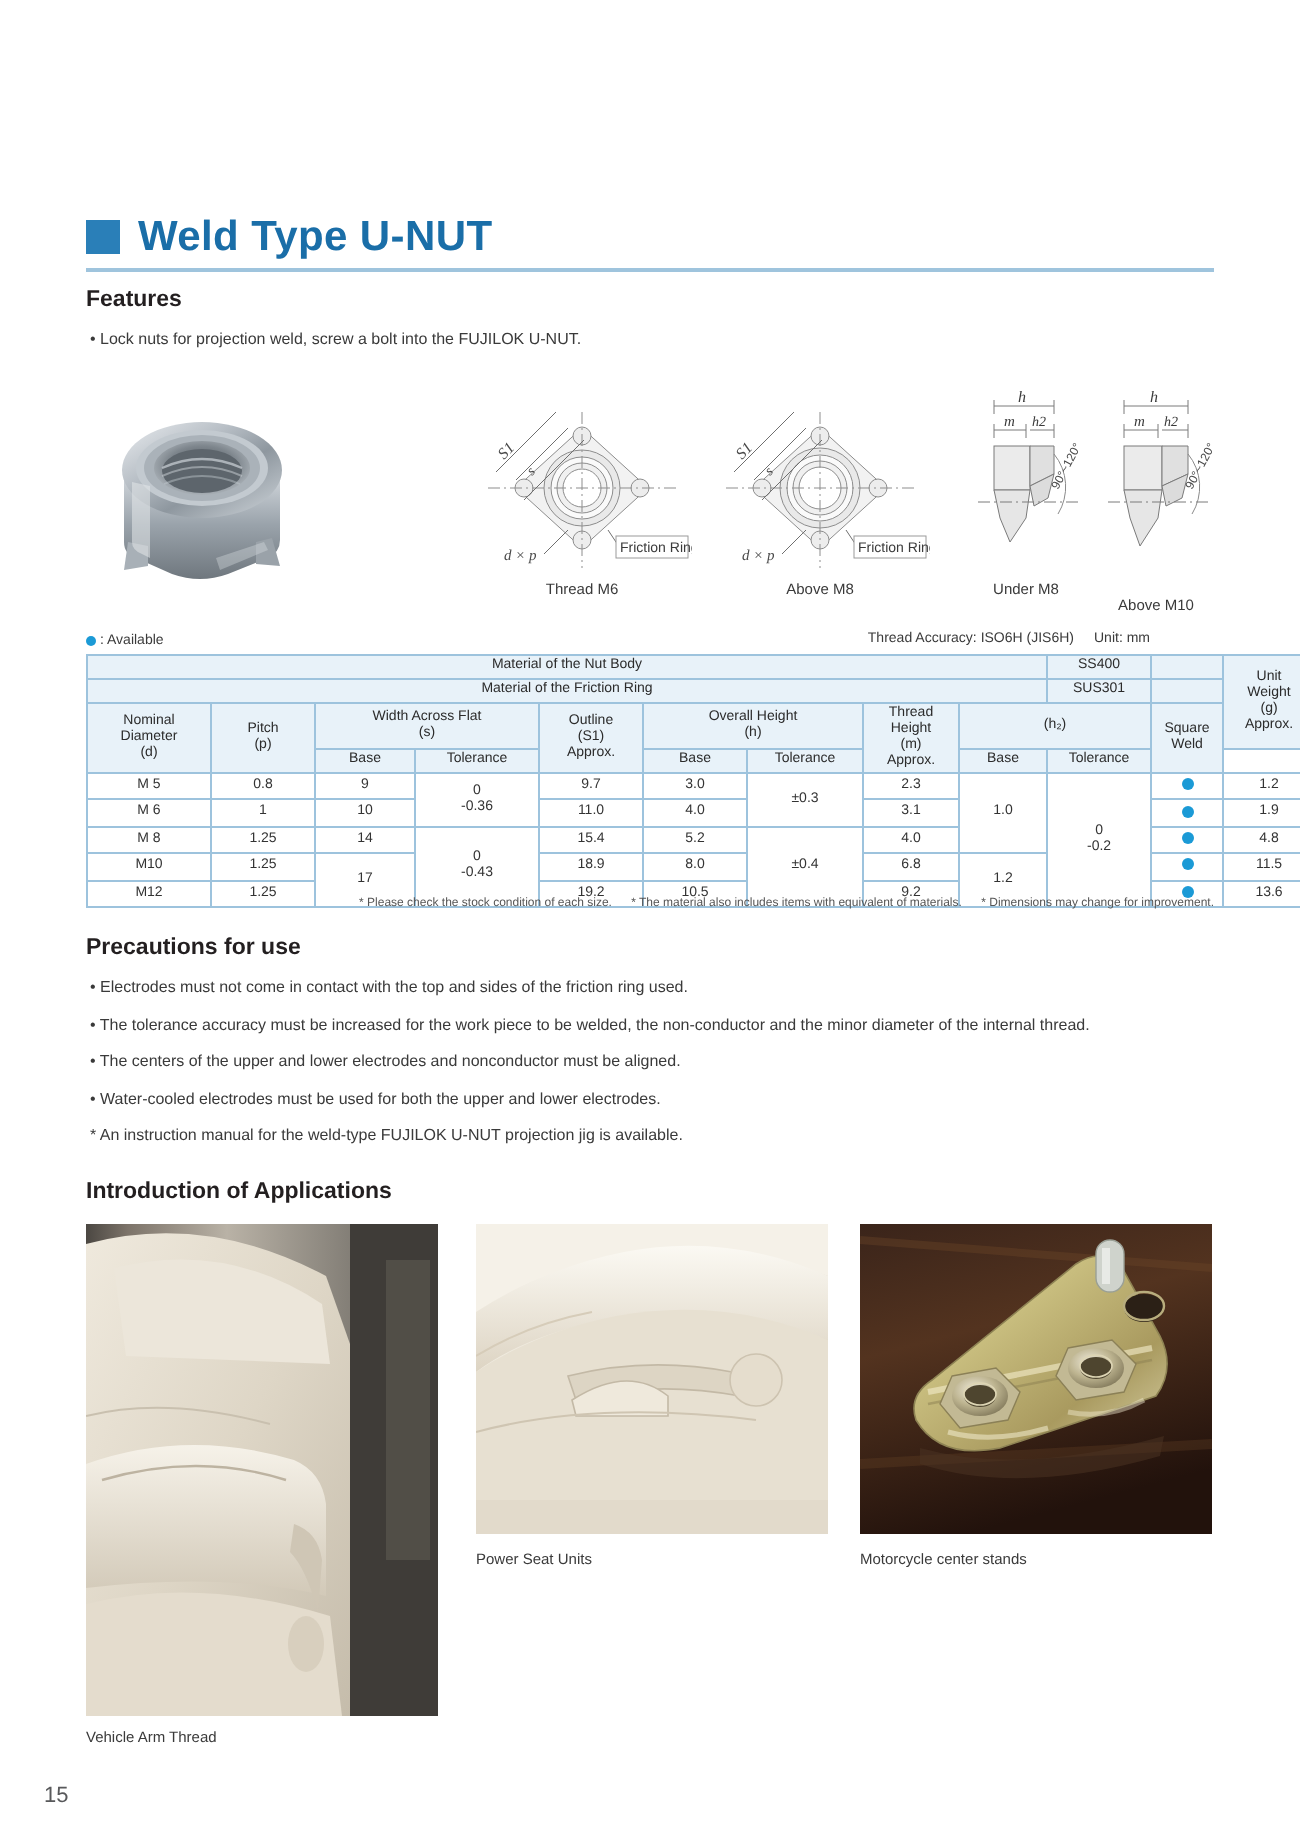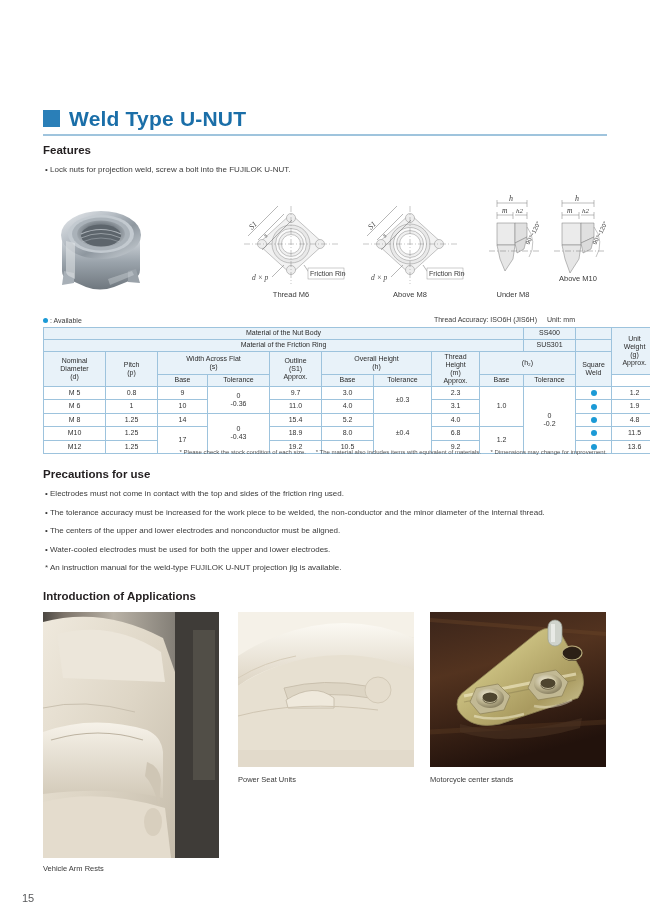--- a/index.html
+++ b/index.html
@@ -373,21 +373,21 @@
     <g stroke="#7a7a7a" stroke-width="0.5">
       <rect x="14" y="30" width="19" height="22" fill="#ebebeb"></rect>
       <path d="M33 30 L46 30 L46 44 L33 50 Z" fill="#e0e0e0"></path>
       <path d="M14 52 L33 52 L31 66 L22 80 L17 66 Z" fill="#e6e6e6"></path>
       <path d="M33 50 L46 44 L43 56 L35 60 Z" fill="#dcdcdc"></path>
       <line x1="6" y1="58" x2="58" y2="58" stroke-dasharray="6,2,1,2"></line>
       <path d="M46 34 A26 26 0 0 1 48 64" fill="none" stroke="#8a8a8a"></path>
     </g>
     <text x="48" y="52" font-size="6" fill="#4a4a4a" transform="rotate(-62 48 52)" font-family="Liberation Sans, sans-serif">90°~120°</text>
   </svg>
-  <div class="draw-cap" style="left:543px; top:274px; width:70px;">Above M10</div>
+  <div class="draw-cap" style="left:543px; top:298px; width:70px;">Above M10</div>
 
   <div class="legend-left">
     <span class="legend-dot"></span>
     <span>: Available</span>
   </div>
   <div class="legend-right">
     <span>Thread Accuracy: ISO6H (JIS6H)</span>
     <span>Unit: mm</span>
   </div>
 
@@ -588,21 +588,21 @@
 
     <path d="M0 120 Q50 102 104 118 Q118 124 120 140 L120 186 Q70 174 0 182 Z" fill="url(#seat2)"></path>
     <path d="M8 128 Q56 114 100 128" fill="none" stroke="#bdb3a1" stroke-width="1.2"></path>
 
     <path d="M0 190 Q56 176 122 196 L128 246 L0 246 Z" fill="#e4dccd"></path>
 
     <path d="M104 150 q12 4 14 18 l-2 26 q-6 -22 -14 -30 Z" fill="#cfc6b5"></path>
     <ellipse cx="110" cy="210" rx="9" ry="14" fill="#d8cfbe"></ellipse>
     <path d="M0 96 Q40 86 92 100" fill="none" stroke="#c9c0af" stroke-width="1"></path>
   </svg>
-  <div class="app-cap" style="left:43px; top:864px;">Vehicle Arm Rests</div>
+  <div class="app-cap" style="left:43px; top:864px;">Vehicle Arm Thread</div>
 
   <svg class="photo" style="left:238px; top:612px;" width="176" height="155" viewBox="0 0 176 155">
     <defs>
       <linearGradient id="ps" x1="0" y1="0" x2="1" y2="1">
         <stop offset="0" stop-color="#f7f4ec"></stop>
         <stop offset="0.45" stop-color="#e9e2d4"></stop>
         <stop offset="1" stop-color="#cfc5b2"></stop>
       </linearGradient>
       <linearGradient id="ps2" x1="0" y1="0" x2="0" y2="1">
         <stop offset="0" stop-color="#fbf9f3"></stop>

